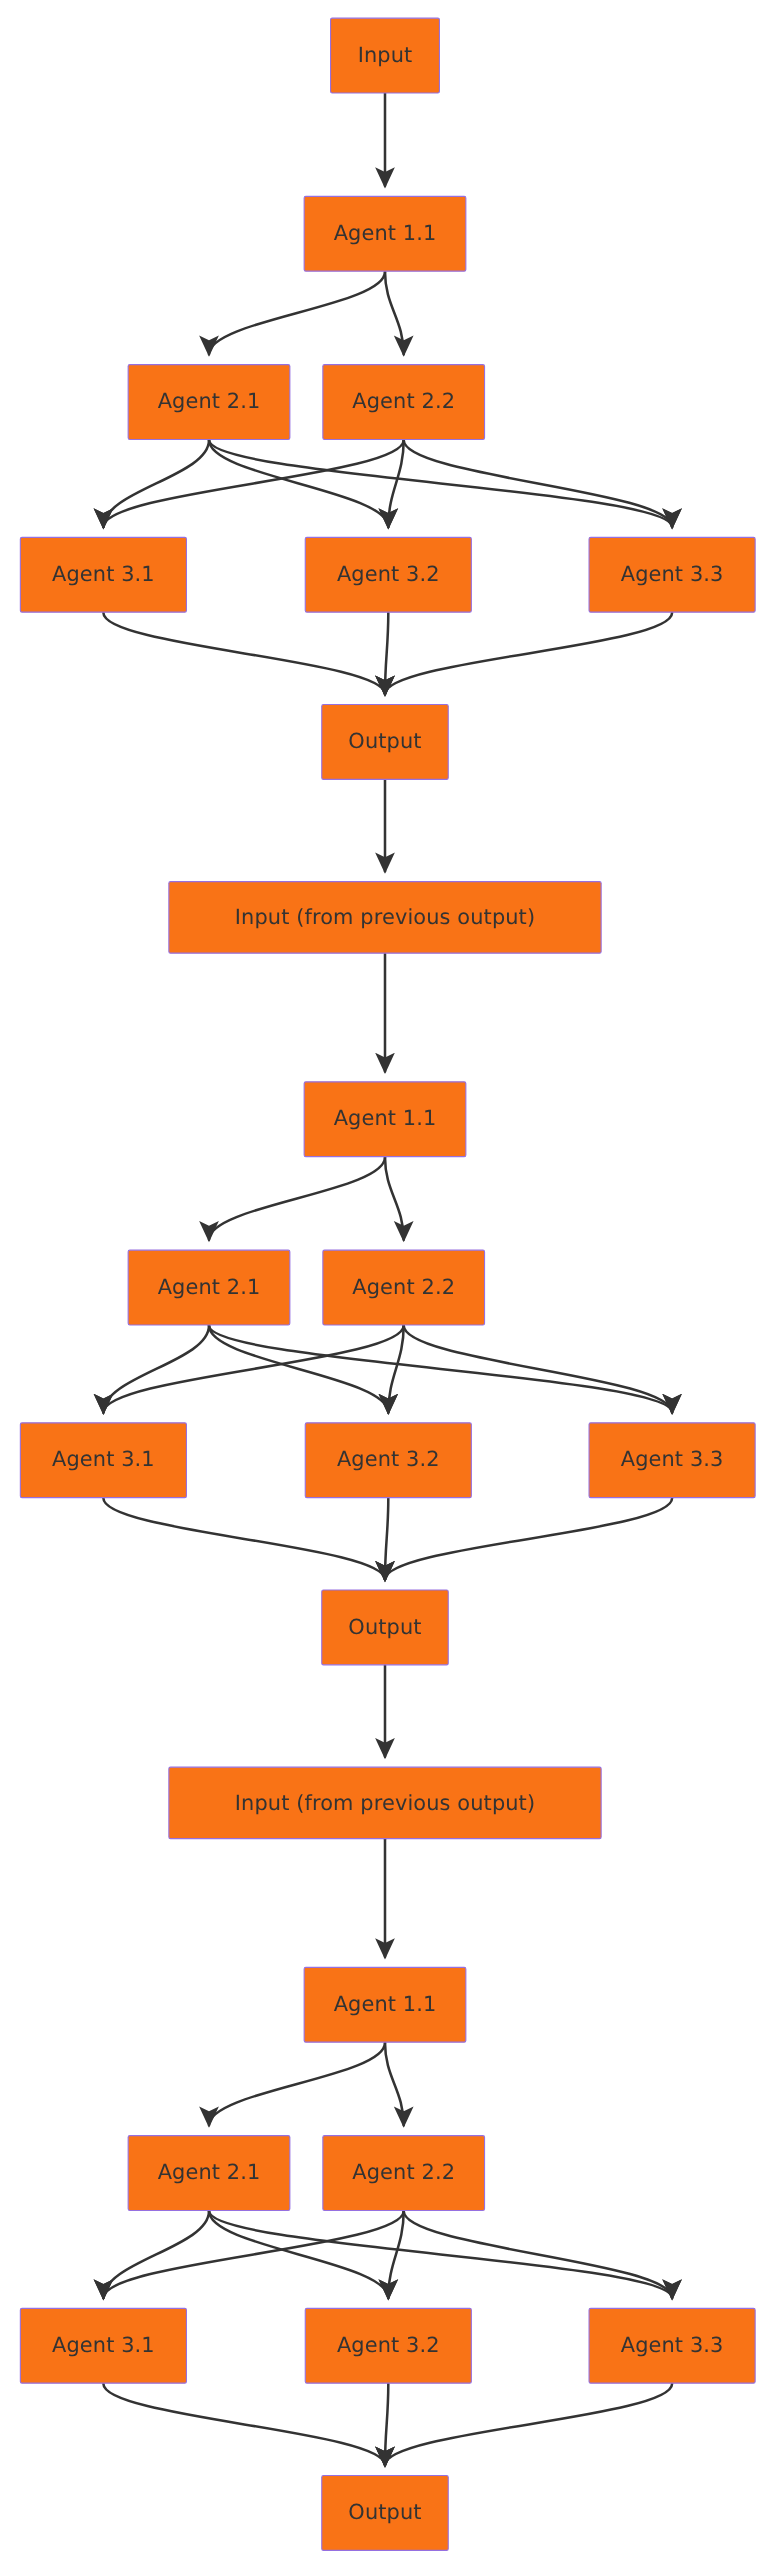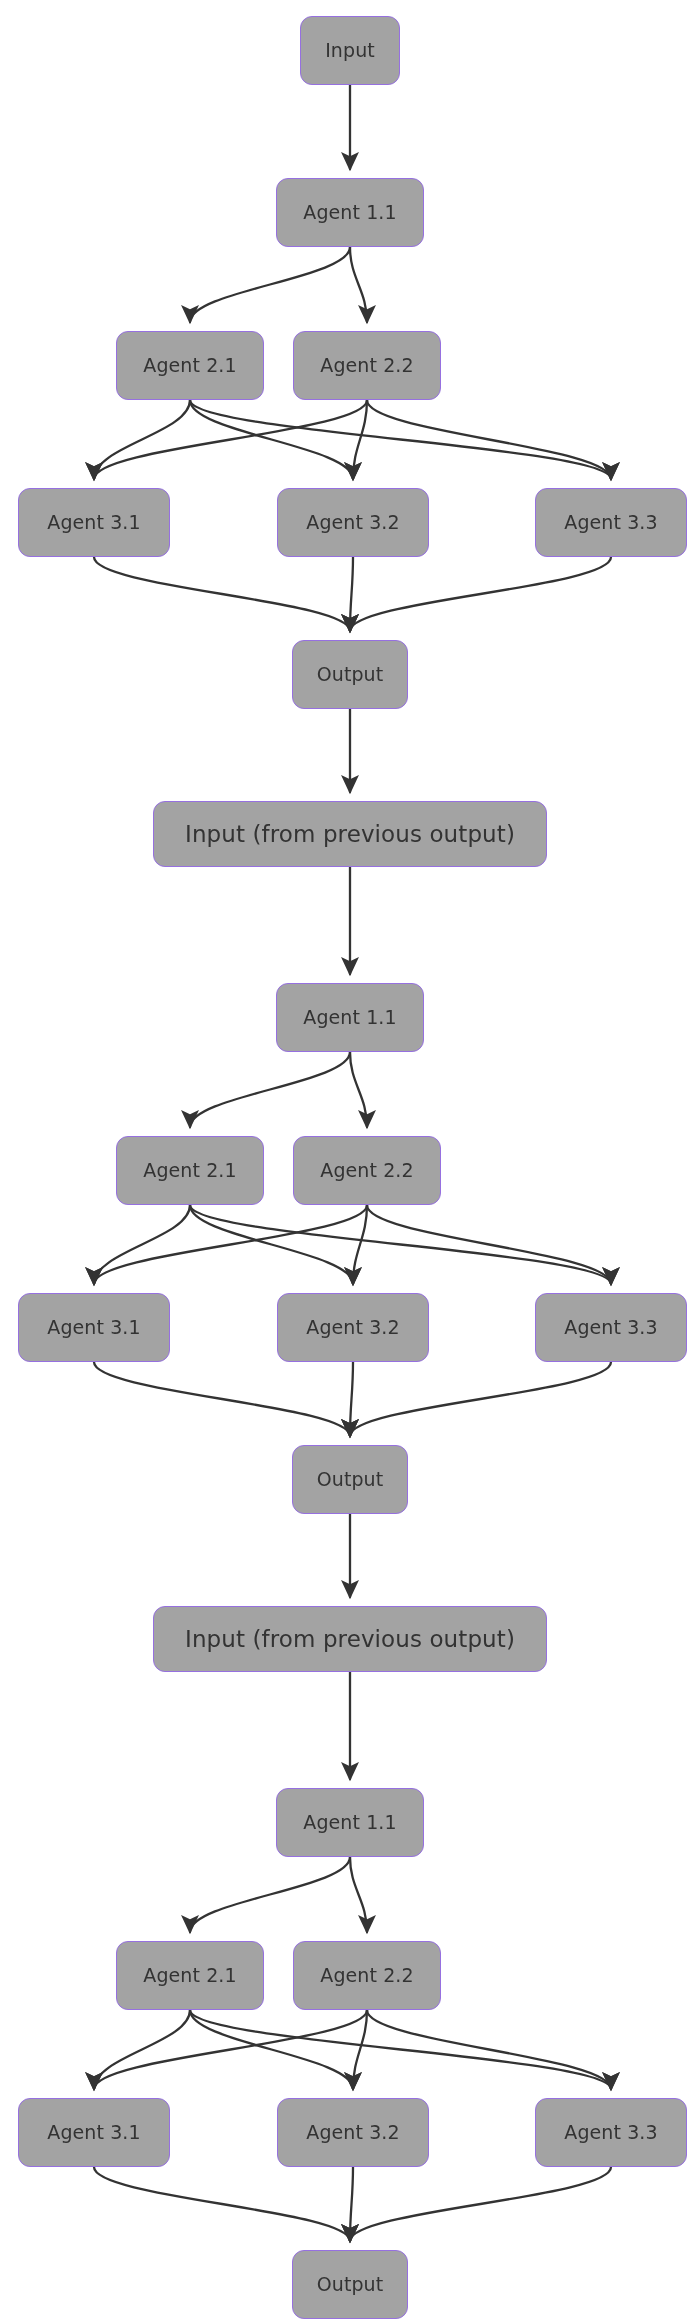--- a/index.html
+++ b/index.html
@@ -2,31 +2,31 @@
 <html><head>
 <meta charset="utf-8">
 <style>
   html,body{margin:0;padding:0;background:#ffffff;}
   body{font-family:"DejaVu Sans","Liberation Sans",sans-serif;}
   #canvas{position:relative;width:700px;height:2321px;background:#ffffff;overflow:hidden;}
   #edges{position:absolute;left:0;top:0;width:700px;height:2321px;}
   .node{
     position:absolute;
     box-sizing:border-box;
-    background:#a3a3a3;
+    background:#f97316;
     border:1px solid #9670e0;
-    border-radius:12px;
+    border-radius:2px;
     display:flex;align-items:center;justify-content:center;
     color:#333333;
     font-size:19px;
     line-height:1;
     white-space:nowrap;
     letter-spacing:.1px;
   }
-  .node.wide{font-size:23px;}
+  .node.wide{font-size:19px;}
 </style>
 </head>
 <body>
 
 <div id="canvas">
   <svg id="edges" viewBox="0 0 700 2321">
     <defs>
       <marker id="arrow" markerWidth="9" markerHeight="9" refX="7.4" refY="4.5" orient="auto" markerUnits="strokeWidth">
         <path d="M0,0.6 L8.4,4.5 L0,8.4 L1.9,4.5 z" fill="#333333"></path>
       </marker>

